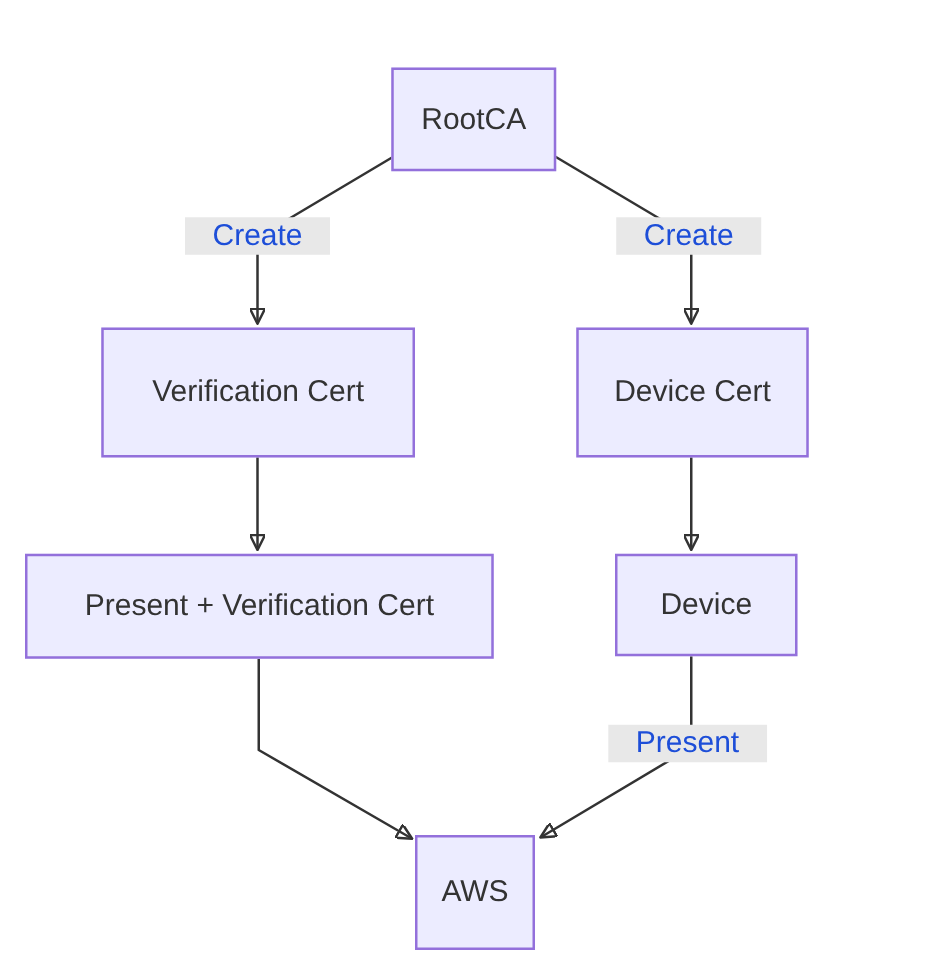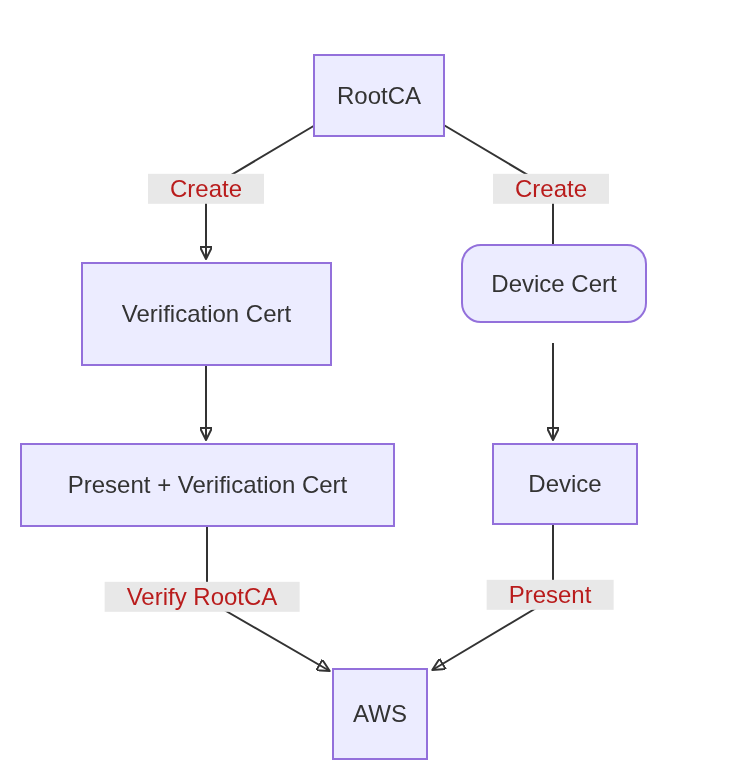--- a/index.html
+++ b/index.html
@@ -36,21 +36,21 @@
     display: flex;
     align-items: center;
     justify-content: center;
     text-align: center;
     white-space: nowrap;
   }
   .edge-label {
     position: absolute;
     transform: translate(-50%, -50%);
     background: #e8e8e8;
-    color: #b91c1c;
+    color: #1d4ed8;
     font-size: 24px;
     line-height: 1.1;
     padding: 2px 22px;
     white-space: nowrap;
   }
 </style>
 </head>
 <body>
 
 <div class="diagram">
@@ -70,37 +70,36 @@
   </svg>
 
   <div class="node" style="left:313px; top:54px; width:132px; height:83px;">
     <span>RootCA</span>
   </div>
 
   <div class="node" style="left:81px; top:262px; width:251px; height:104px;">
     <span>Verification Cert</span>
   </div>
 
-  <div class="node" style="left:461px; top:244px; width:186px; height:79px;border-radius:20px;">
+  <div class="node" style="left:461px; top:262px; width:186px; height:104px;">
     <span>Device Cert</span>
   </div>
 
   <div class="node" style="left:20px; top:443px; width:375px; height:84px;">
     <span>Present + Verification Cert</span>
   </div>
 
   <div class="node" style="left:492px; top:443px; width:146px; height:82px;">
     <span>Device</span>
   </div>
 
   <div class="node" style="left:332px; top:668px; width:96px; height:92px;">
     <span>AWS</span>
   </div>
 
   <div class="edge-label" style="left:206px; top:189px;">Create</div>
 
   <div class="edge-label" style="left:551px; top:189px;">Create</div>
 
-  <div class="edge-label" style="left:202px; top:597px;">Verify RootCA</div>
 
   <div class="edge-label" style="left:550px; top:595px;">Present</div>
 
 </div>
 
 </body></html>

